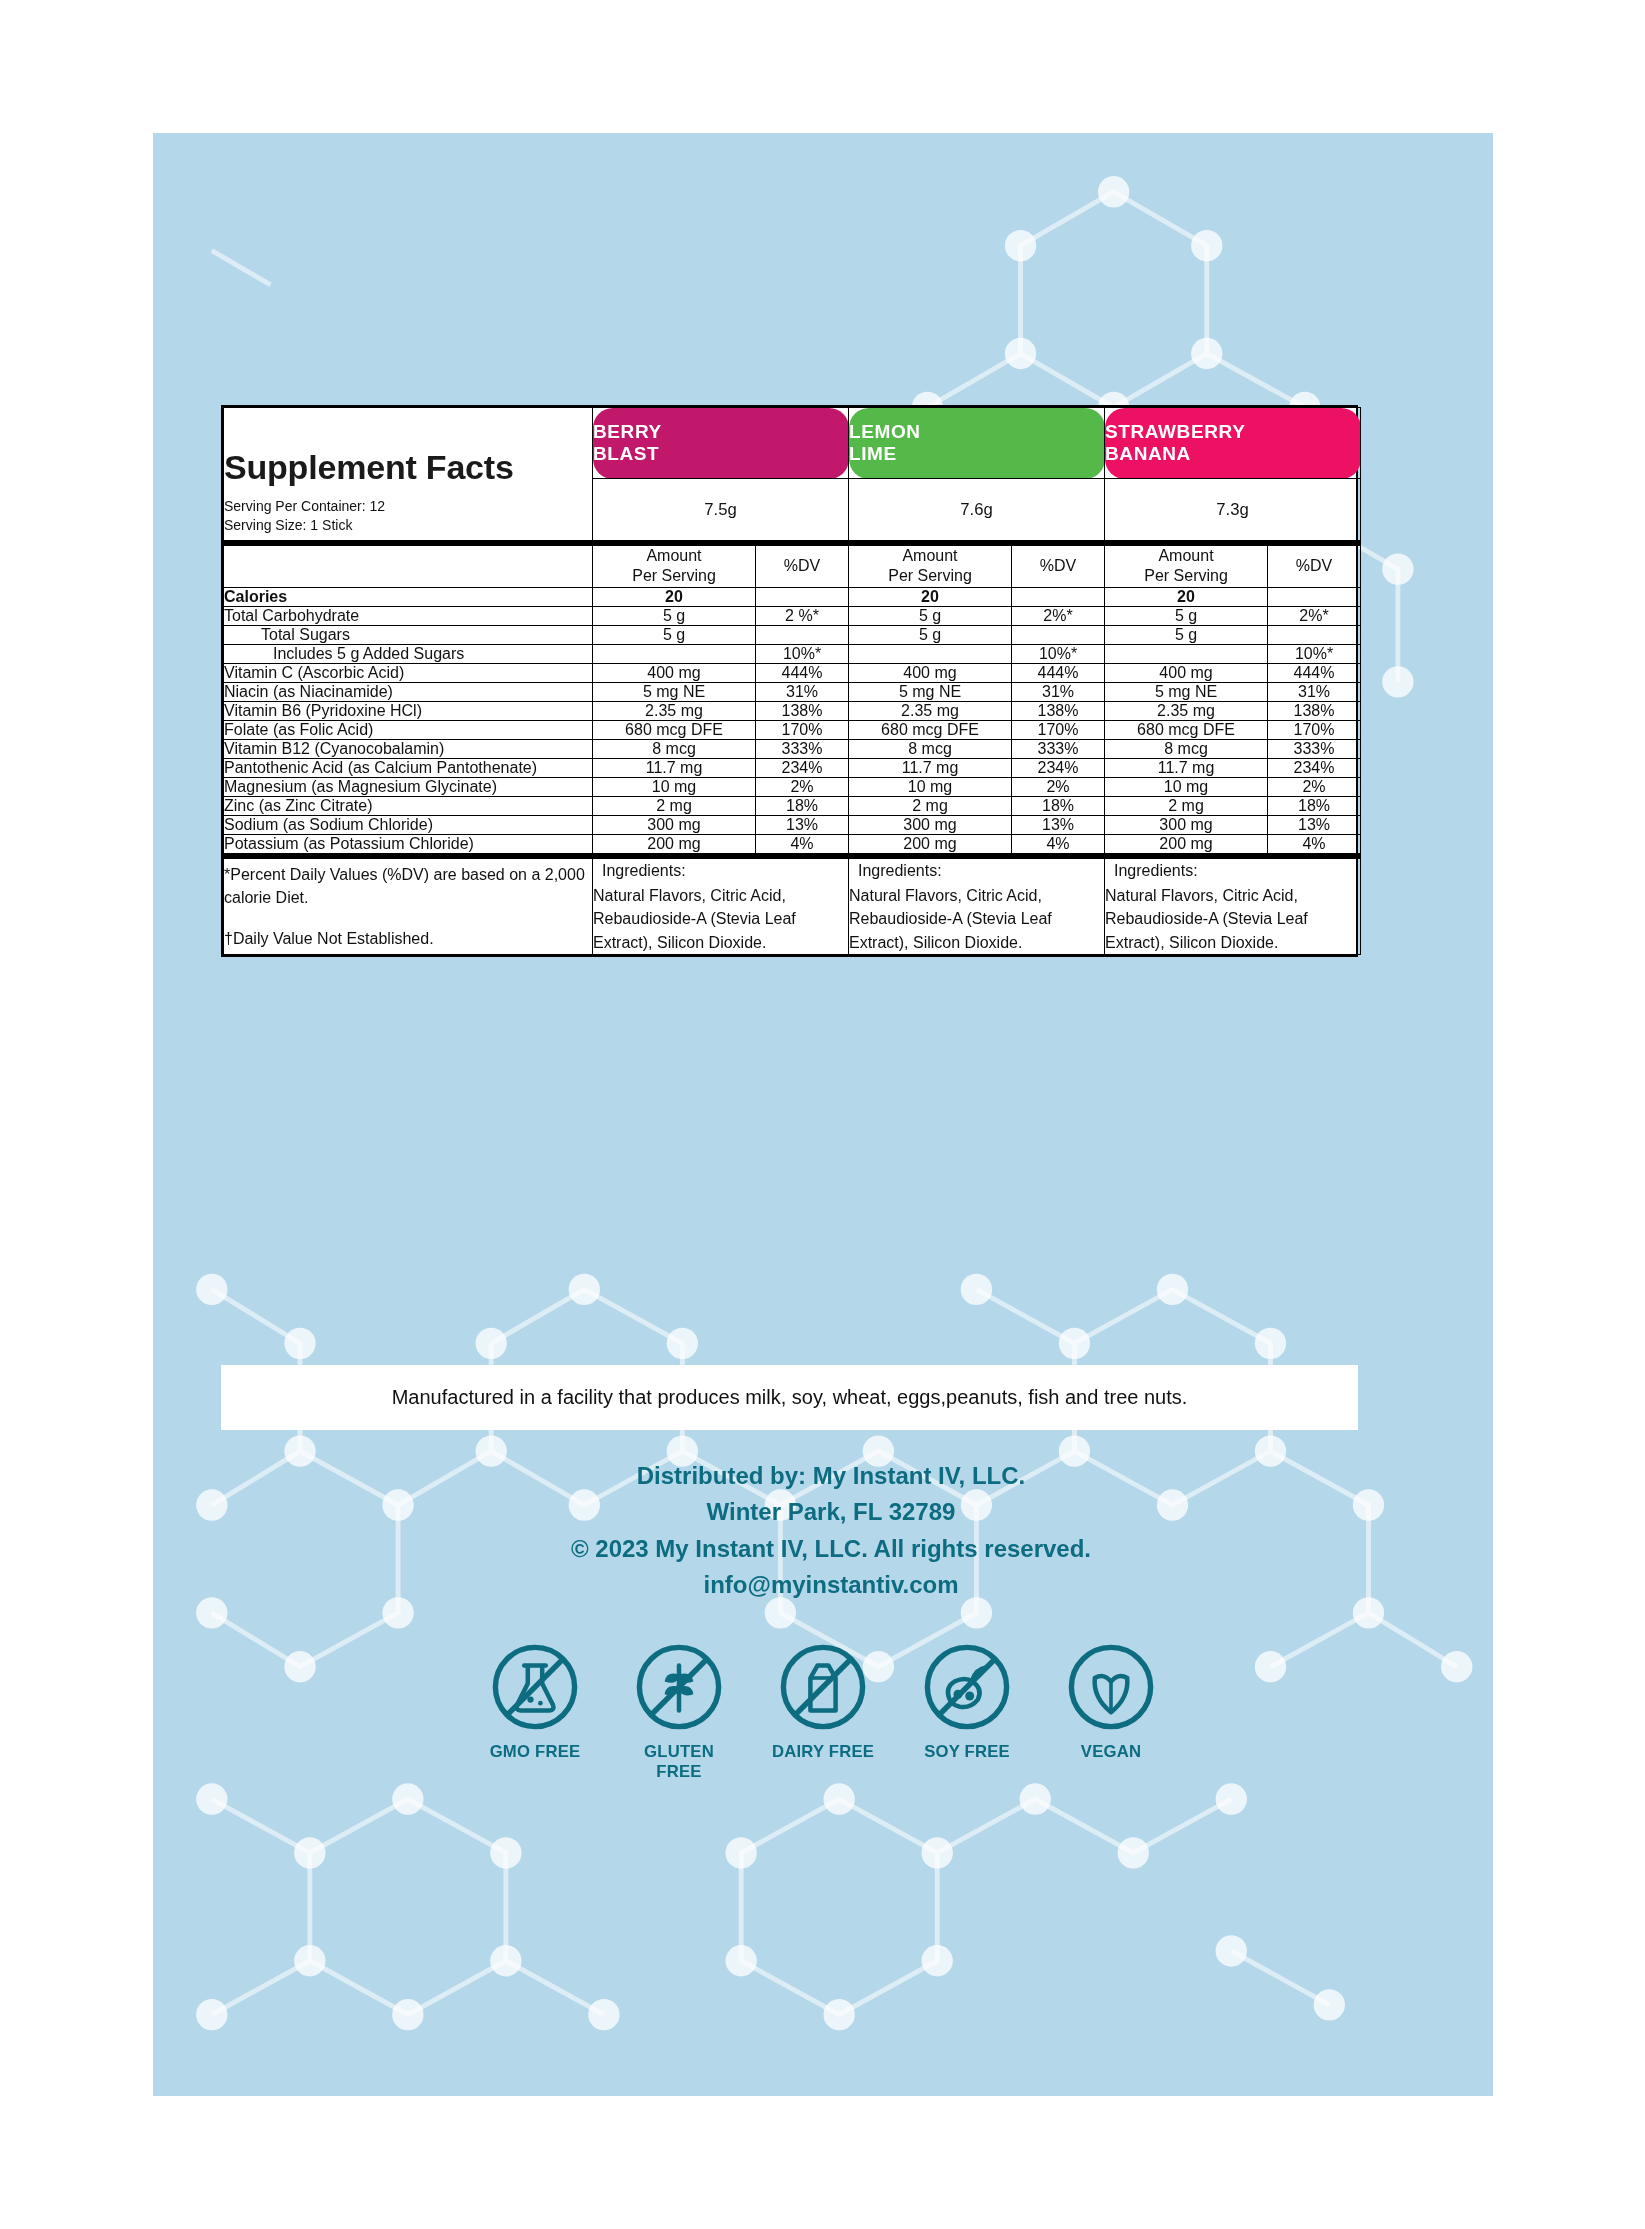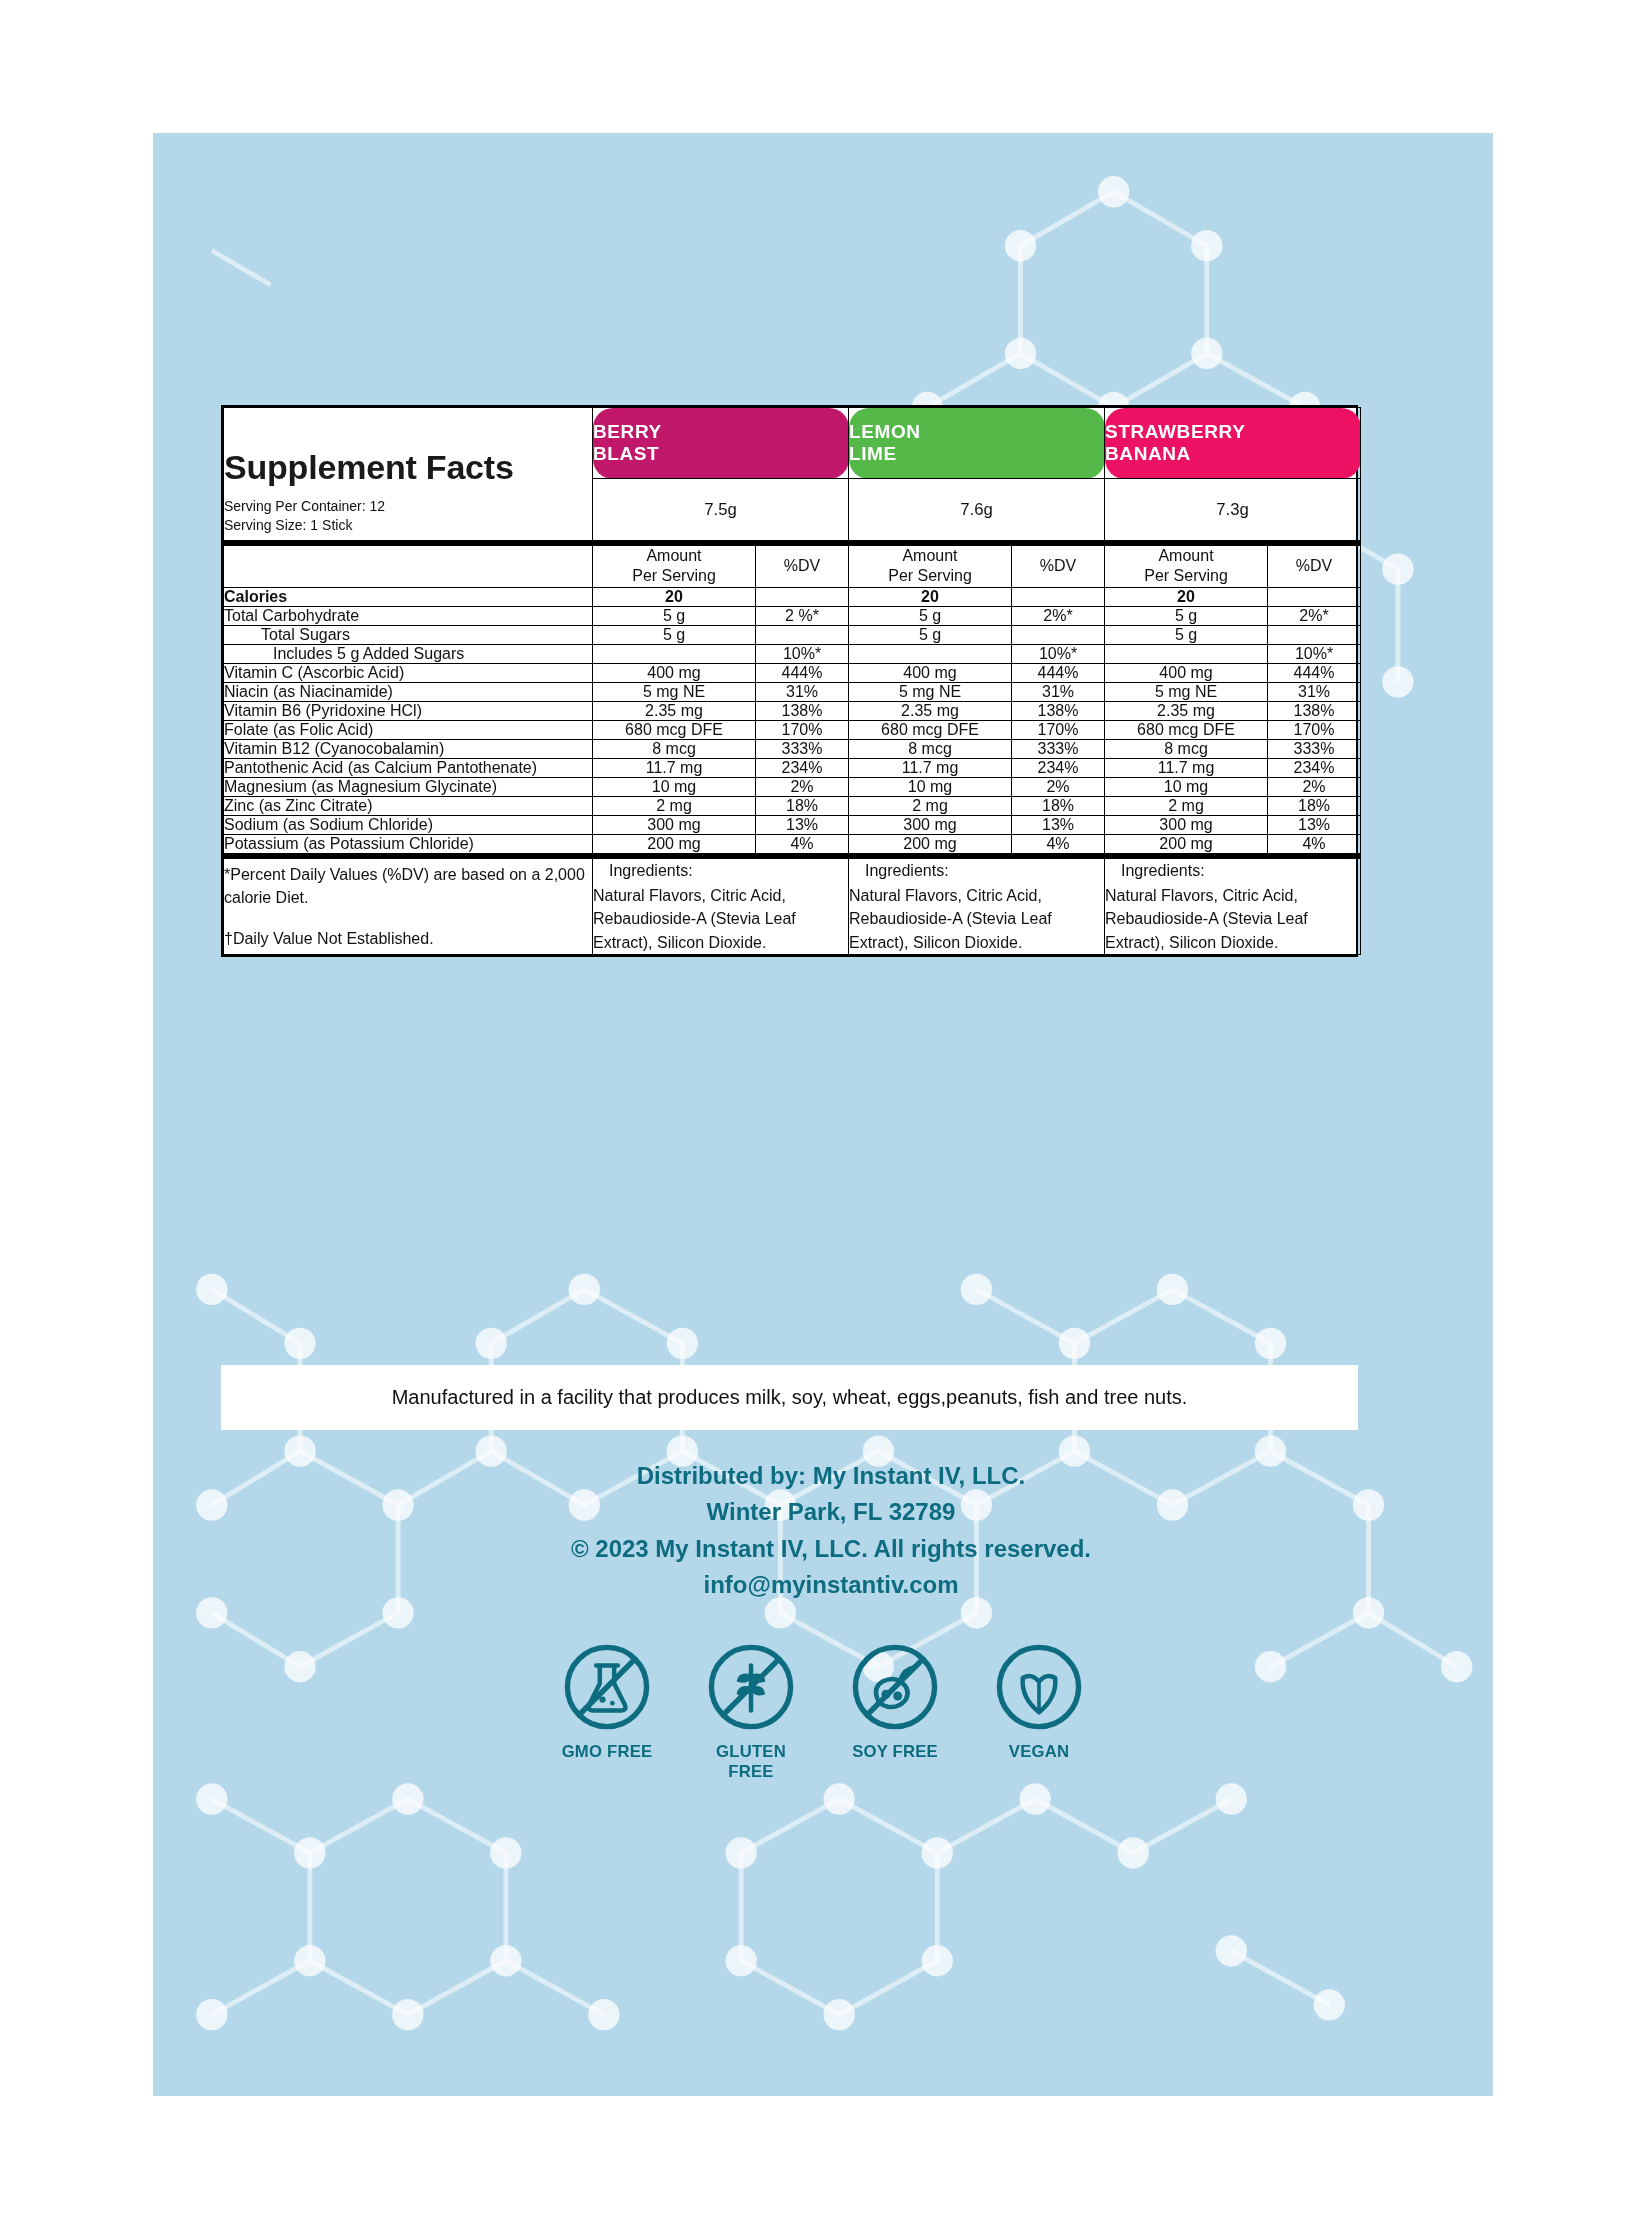--- a/index.html
+++ b/index.html
@@ -144,21 +144,21 @@
   }
   .footnote-cell p { margin: 0 0 17.6px 0; }
   .footnote-cell p:last-child { margin-bottom: 0; }
   .ingr-cell {
     font-size: 16px;
     color: #111;
     line-height: 1.45;
     padding: 15.7px 9.8px 21.6px 13.7px;
     vertical-align: top;
   }
-  .ingr-cell .hd { margin: 0 0 2px 16px; }
+  .ingr-cell .hd { margin: 0 0 2px 9px; }
 
   
   .allergen {
     position: absolute;
     left: 68px;
     top: 1232px;
     width: 1137px;
     height: 65px;
     background: #ffffff;
     display: flex;
@@ -553,20 +553,31 @@
           <path d="M50 36 Q36 32 34 44 Q46 48 50 40" fill="#0d6c80"></path>
           <path d="M50 36 Q64 32 66 44 Q54 48 50 40" fill="#0d6c80"></path>
           <path d="M50 50 Q36 46 34 58 Q46 62 50 54" fill="#0d6c80"></path>
           <path d="M50 50 Q64 46 66 58 Q54 62 50 54" fill="#0d6c80"></path>
           <line x1="20" y1="80" x2="80" y2="20" stroke="#0d6c80" stroke-width="6" stroke-linecap="round"></line>
         </svg>
       </div>
       <div class="lbl">GLUTEN FREE</div>
     </div>
 
+    <div class="badge">
+      <div class="circle">
+        <svg viewBox="0 0 100 100" width="90" height="90">
+          <circle cx="50" cy="50" r="44" fill="none" stroke="#0d6c80" stroke-width="6"></circle>
+          <path d="M36 40 L36 76 L64 76 L64 40 L56 26 L44 26 Z" fill="none" stroke="#0d6c80" stroke-width="5" stroke-linejoin="round"></path>
+          <line x1="36" y1="40" x2="64" y2="40" stroke="#0d6c80" stroke-width="4"></line>
+          <line x1="20" y1="80" x2="80" y2="20" stroke="#0d6c80" stroke-width="6" stroke-linecap="round"></line>
+        </svg>
+      </div>
+      <div class="lbl">DAIRY FREE</div>
+    </div>
 
     <div class="badge">
       <div class="circle">
         <svg viewBox="0 0 100 100" width="90" height="90">
           <circle cx="50" cy="50" r="44" fill="none" stroke="#0d6c80" stroke-width="6"></circle>
           <path d="M30 62 Q26 50 36 44 Q48 38 56 44 Q68 52 62 64 Q54 74 42 72 Q32 70 30 62 Z" fill="none" stroke="#0d6c80" stroke-width="5"></path>
           <circle cx="40" cy="58" r="5" fill="#0d6c80"></circle>
           <circle cx="53" cy="60" r="5" fill="#0d6c80"></circle>
           <path d="M56 42 Q60 30 72 28" fill="none" stroke="#0d6c80" stroke-width="5" stroke-linecap="round"></path>
           <line x1="20" y1="80" x2="80" y2="20" stroke="#0d6c80" stroke-width="6" stroke-linecap="round"></line>

